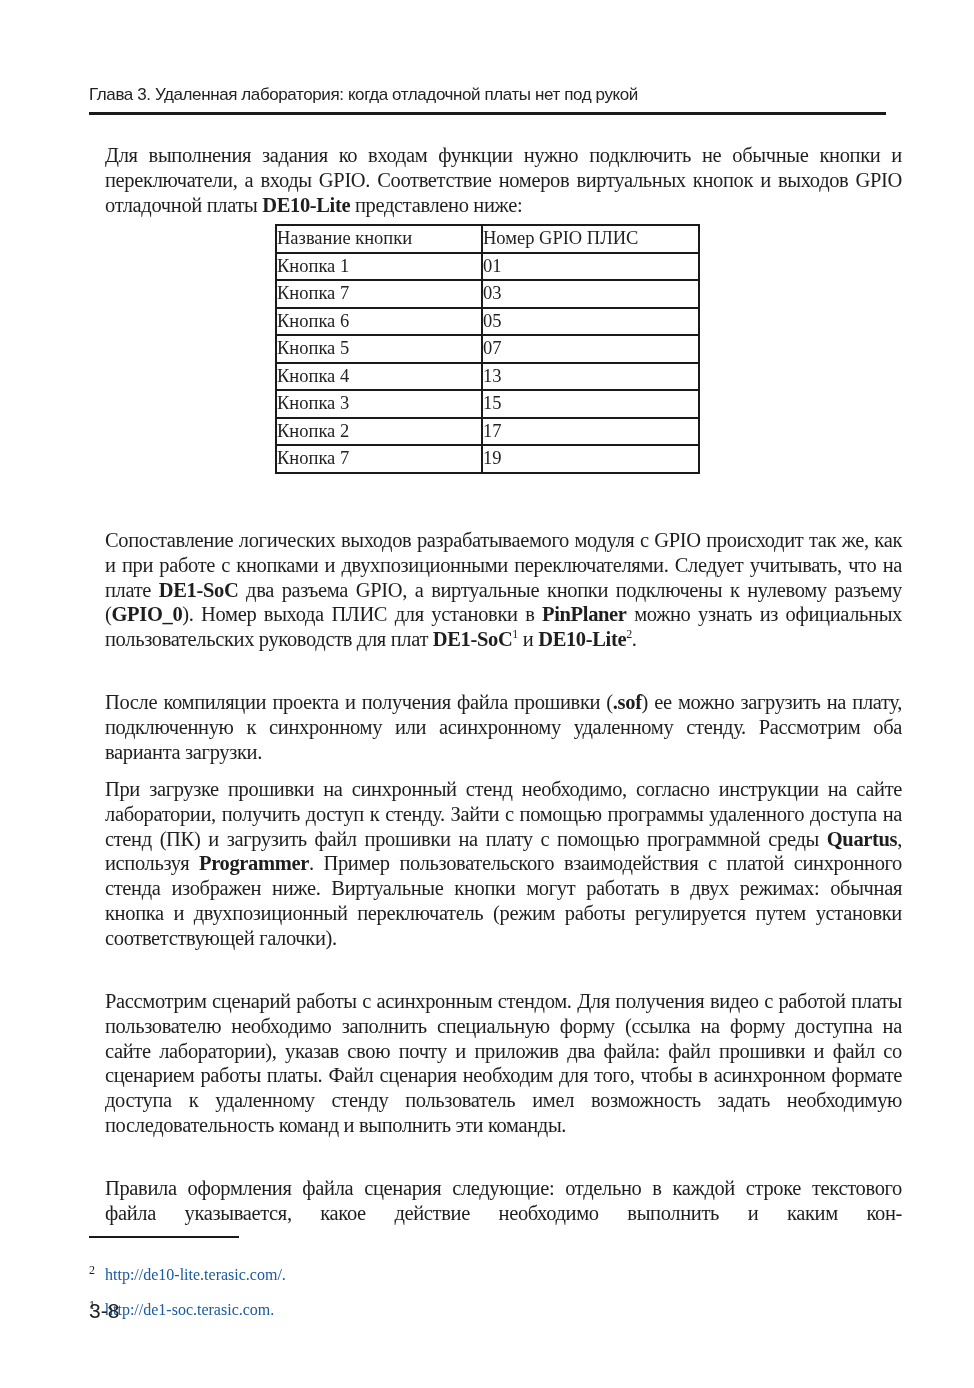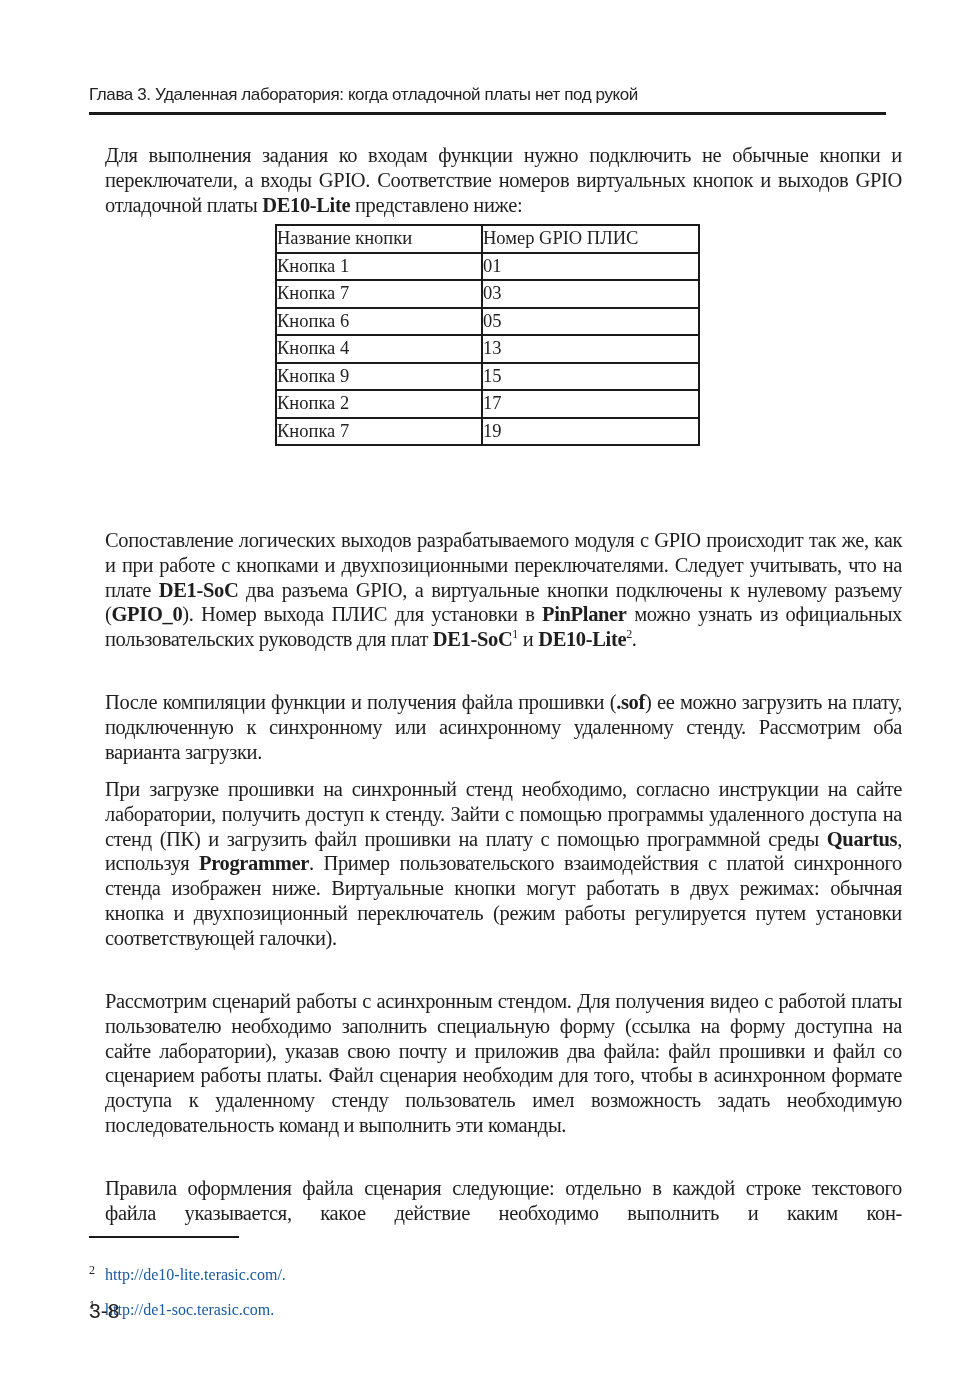--- a/index.html
+++ b/index.html
@@ -53,41 +53,45 @@
         </tr>
       <tr>
           <td class="c1">Кнопка 7</td>
           <td class="c2">03</td>
         </tr>
       <tr>
           <td class="c1">Кнопка 6</td>
           <td class="c2">05</td>
         </tr>
       <tr>
+          <td class="c1">Кнопка 5</td>
+          <td class="c2">07</td>
+        </tr>
+      <tr>
           <td class="c1">Кнопка 4</td>
           <td class="c2">13</td>
         </tr>
       <tr>
-          <td class="c1">Кнопка 9</td>
+          <td class="c1">Кнопка 3</td>
           <td class="c2">15</td>
         </tr>
       <tr>
           <td class="c1">Кнопка 2</td>
           <td class="c2">17</td>
         </tr>
       <tr>
           <td class="c1">Кнопка 7</td>
           <td class="c2">19</td>
         </tr>
     </tbody>
   </table>
 
   <p class="para body-text p2"><span>Сопоставление логических выходов разрабатываемого модуля с GPIO происходит так же, как и при работе с кнопками и двухпозиционными переключателями. Следует учитывать, что на плате </span><b>DE1-SoC</b><span> два разъема GPIO, а виртуальные кнопки подключены к нулевому разъему (</span><b>GPIO_0</b><span>). Номер выхода ПЛИС для установки в </span><b>PinPlaner</b><span> можно узнать из официальных пользовательских руководств для плат </span><b>DE1-SoC</b><sup>1</sup><span> и </span><b>DE10-Lite</b><sup>2</sup><span>.</span></p>
 
-  <p class="para body-text p3"><span>После компиляции функции и получения файла прошивки (</span><b>.sof</b><span>) ее можно загрузить на плату, подключенную к синхронному или асинхронному удаленному стенду. Рассмотрим оба варианта загрузки.</span></p>
+  <p class="para body-text p3"><span>После компиляции проекта и получения файла прошивки (</span><b>.sof</b><span>) ее можно загрузить на плату, подключенную к синхронному или асинхронному удаленному стенду. Рассмотрим оба варианта загрузки.</span></p>
 
   <p class="para body-text p4"><span>При загрузке прошивки на синхронный стенд необходимо, согласно инструкции на сайте лаборатории, получить доступ к стенду. Зайти с помощью программы удаленного доступа на стенд (ПК) и загрузить файл прошивки на плату с помощью программной среды </span><b>Quartus</b><span>, используя </span><b>Programmer</b><span>. Пример пользовательского взаимодействия с платой синхронного стенда изображен ниже. Виртуальные кнопки могут работать в двух режимах: обычная кнопка и двухпозиционный переключатель (режим работы регулируется путем установки соответствующей галочки).</span></p>
 
   <p class="para body-text p5"><span>Рассмотрим сценарий работы с асинхронным стендом. Для получения видео с работой платы пользователю необходимо заполнить специальную форму (ссылка на форму доступна на сайте лаборатории), указав свою почту и приложив два файла: файл прошивки и файл со сценарием работы платы. Файл сценария необходим для того, чтобы в асинхронном формате доступа к удаленному стенду пользователь имел возможность задать необходимую последовательность команд и выполнить эти команды.</span></p>
 
   <p class="para body-text p6" style="text-align-last: justify;"><span>Правила оформления файла сценария следующие: отдельно в каждой строке текстового файла указывается, какое действие необходимо выполнить и каким кон-</span></p>
 
   <div class="fn-rule"></div>
   <div class="footnote fn1"><span class="num">1</span><span>http://de1-soc.terasic.com.</span></div>
   <div class="footnote fn2"><span class="num">2</span><span>http://de10-lite.terasic.com/.</span></div>

